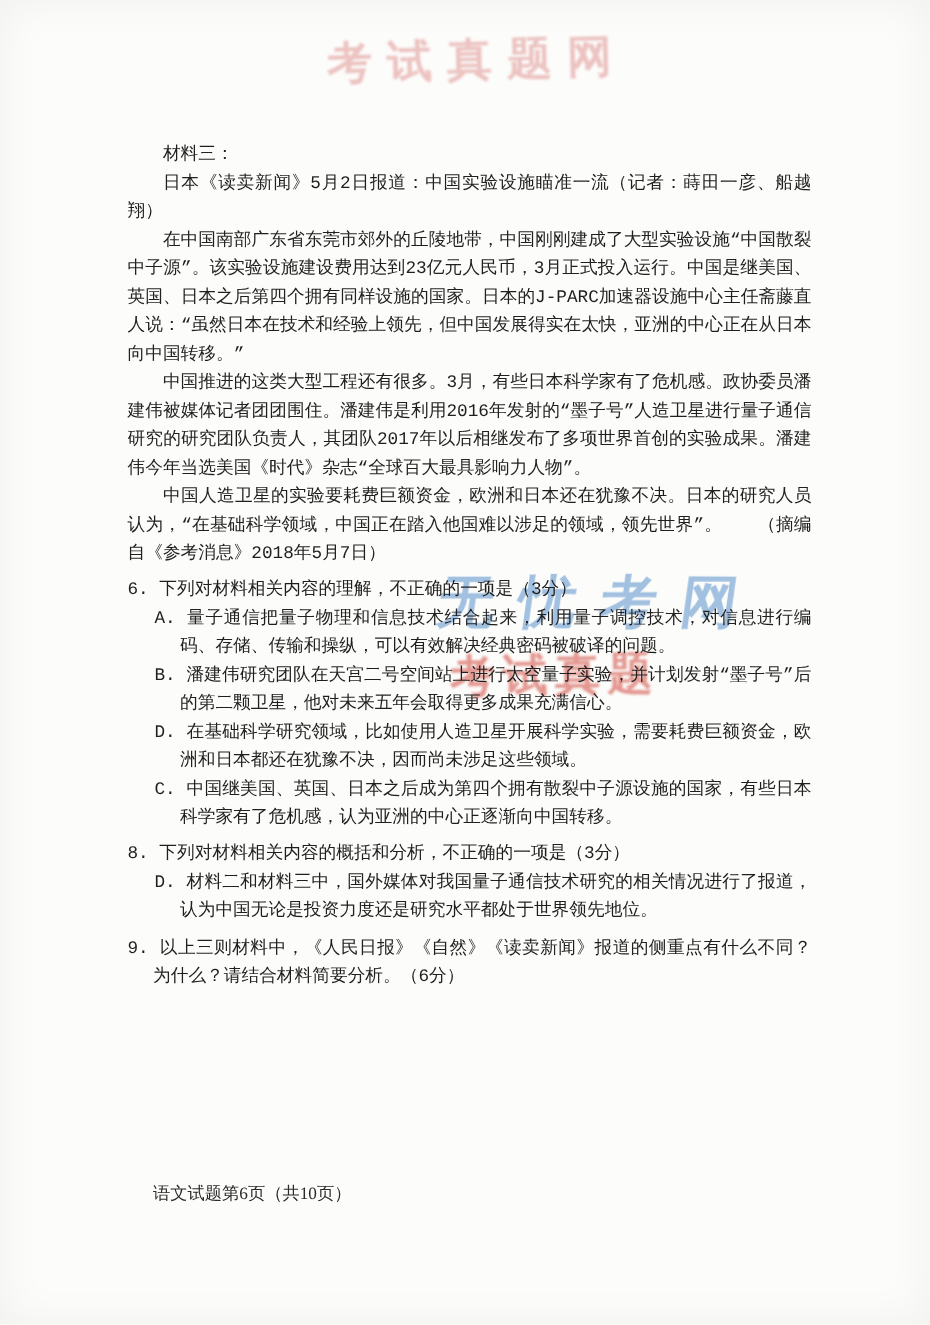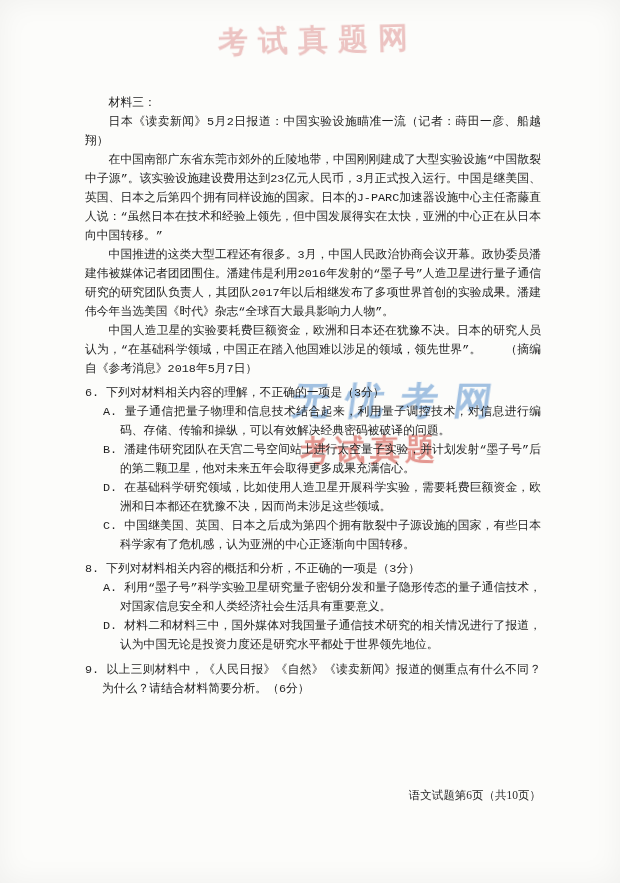--- a/index.html
+++ b/index.html
@@ -39,24 +39,24 @@
     text-indent: -17px;
   }
   .option {
     margin: 0;
     padding-left: 35px;
     text-indent: -17px;
   }
   .q9 { margin-top: 6px; }
   .footer {
     position: absolute;
-    left: 85px;
+    left: 102px;
     top: 788px;
     width: 456px;
-    text-align: right;
+    text-align: left;
     font-size: 11.5px;
     color: #2a2a2a;
   }
   
   .watermark {
     position: absolute;
     pointer-events: none;
     white-space: nowrap;
     font-weight: bold;
   }
@@ -95,34 +95,33 @@
 
   <div class="watermark stamp-top">考试真题网</div>
   <div class="watermark wm-blue">无忧考网</div>
   <div class="watermark wm-red">考试真题</div>
 
   <div class="content">
 
     <p class="para">材料三：</p>
     <p class="para">日本《读卖新闻》5月2日报道：中国实验设施瞄准一流（记者：蒔田一彦、船越翔）</p>
     <p class="para">在中国南部广东省东莞市郊外的丘陵地带，中国刚刚建成了大型实验设施“中国散裂中子源”。该实验设施建设费用达到23亿元人民币，3月正式投入运行。中国是继美国、英国、日本之后第四个拥有同样设施的国家。日本的J-PARC加速器设施中心主任斋藤直人说：“虽然日本在技术和经验上领先，但中国发展得实在太快，亚洲的中心正在从日本向中国转移。”</p>
-    <p class="para">中国推进的这类大型工程还有很多。3月，中国人民政治协商会议开幕。政协委员潘建伟被媒体记者团团围住。潘建伟是利用2016年发射的“墨子号”人造卫星进行量子通信研究的研究团队负责人，其团队2017年以后相继发布了多项世界首创的实验成果。潘建伟今年当选美国《时代》杂志“全球百大最具影响力人物”。</p>
+    <p class="para">中国推进的这类大型工程还有很多。3月，有些日本科学家有了危机感。政协委员潘建伟被媒体记者团团围住。潘建伟是利用2016年发射的“墨子号”人造卫星进行量子通信研究的研究团队负责人，其团队2017年以后相继发布了多项世界首创的实验成果。潘建伟今年当选美国《时代》杂志“全球百大最具影响力人物”。</p>
     <p class="para">中国人造卫星的实验要耗费巨额资金，欧洲和日本还在犹豫不决。日本的研究人员认为，“在基础科学领域，中国正在踏入他国难以涉足的领域，领先世界”。　　（摘编自《参考消息》2018年5月7日）</p>
 
     <div class="question">
       <p class="stem">6. 下列对材料相关内容的理解，不正确的一项是（3分）</p>
       <p class="option">A. 量子通信把量子物理和信息技术结合起来，利用量子调控技术，对信息进行编码、存储、传输和操纵，可以有效解决经典密码被破译的问题。</p>
       <p class="option">B. 潘建伟研究团队在天宫二号空间站上进行太空量子实验，并计划发射“墨子号”后的第二颗卫星，他对未来五年会取得更多成果充满信心。</p>
       <p class="option">D. 在基础科学研究领域，比如使用人造卫星开展科学实验，需要耗费巨额资金，欧洲和日本都还在犹豫不决，因而尚未涉足这些领域。</p>
       <p class="option">C. 中国继美国、英国、日本之后成为第四个拥有散裂中子源设施的国家，有些日本科学家有了危机感，认为亚洲的中心正逐渐向中国转移。</p>
     </div>
 
     <div class="question">
       <p class="stem">8. 下列对材料相关内容的概括和分析，不正确的一项是（3分）</p>
-      <p class="option">A. 利用“墨子号”科学实验卫星研究量子密钥分发和量子隐形传态的量子通信技术，对国家信息安全和人类经济社会生活具有重要意义。</p>
       <p class="option">D. 材料二和材料三中，国外媒体对我国量子通信技术研究的相关情况进行了报道，认为中国无论是投资力度还是研究水平都处于世界领先地位。</p>
     </div>
 
     <div class="question">
       <p class="stem q9">9. 以上三则材料中，《人民日报》《自然》《读卖新闻》报道的侧重点有什么不同？为什么？请结合材料简要分析。（6分）</p>
     </div>
 
   </div>
 
   <div class="footer">语文试题第6页（共10页）</div>

